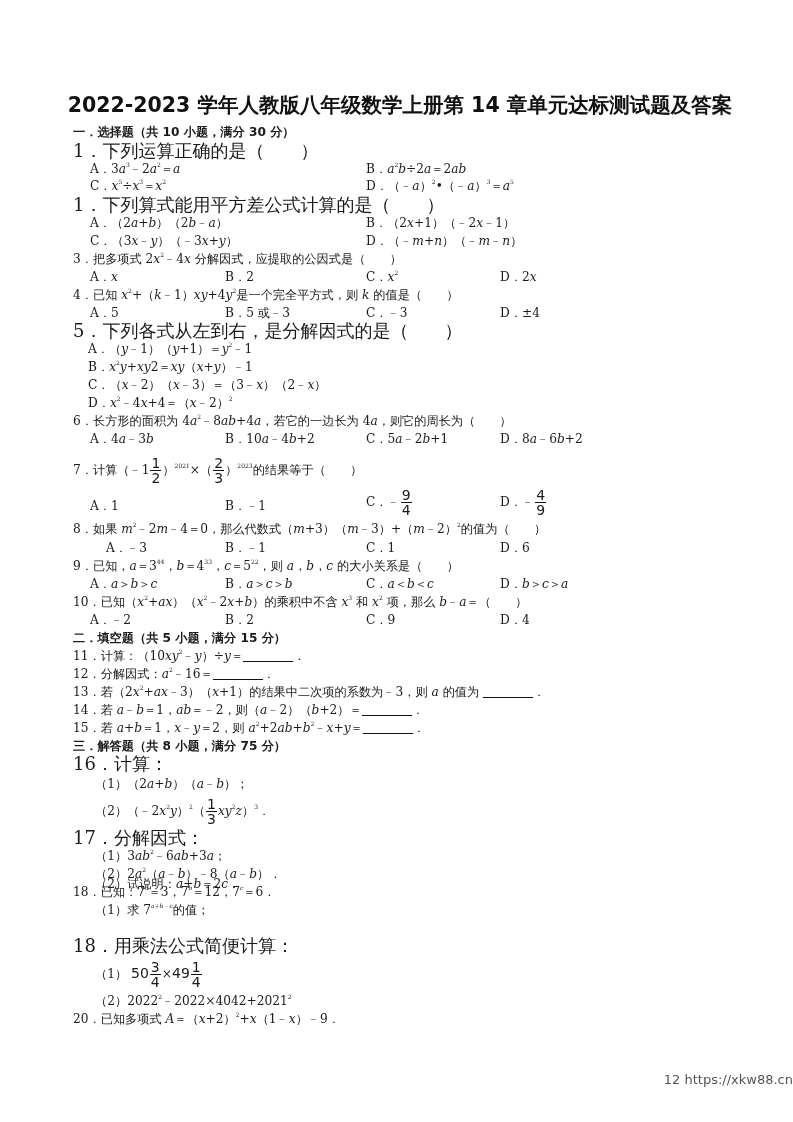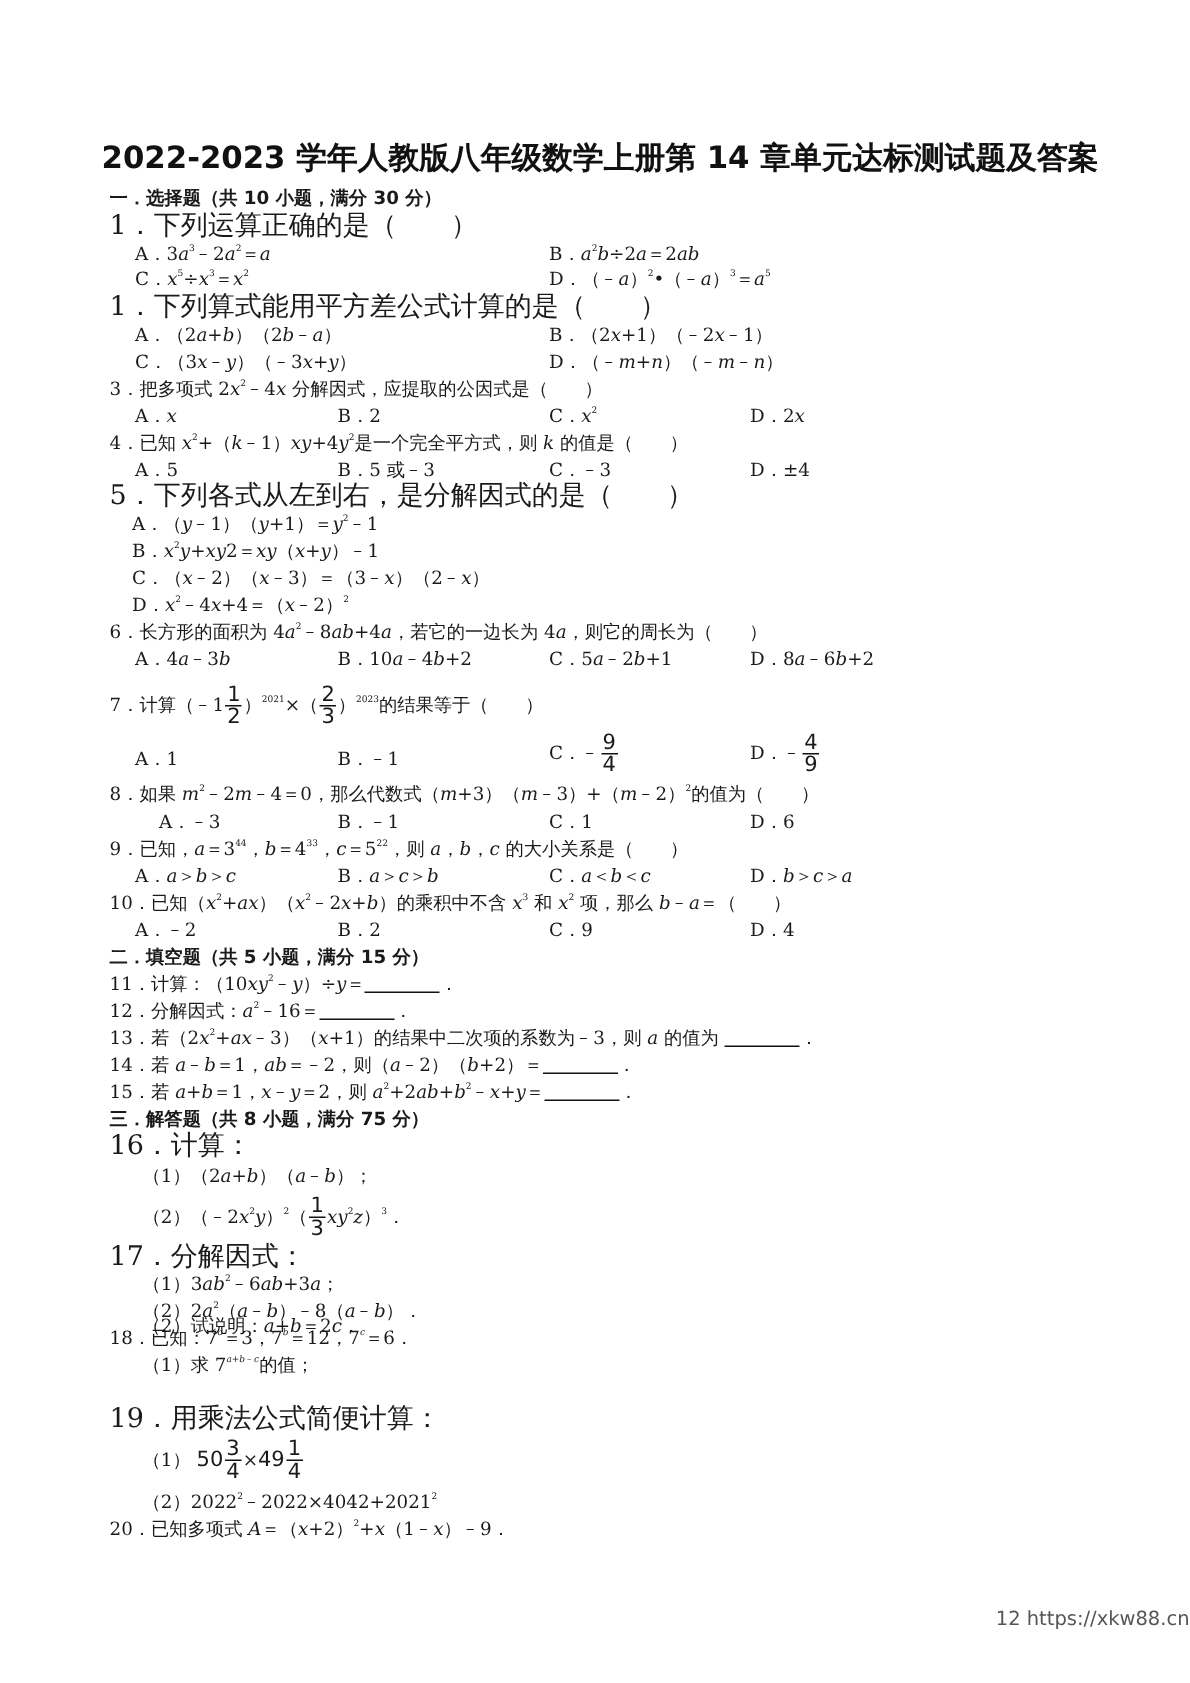--- a/index.html
+++ b/index.html
@@ -105,20 +105,20 @@
   <div class="col" style="left:95px;top:796px;line-height:30px;">（2）（﹣2<i>x</i><sup>2</sup><i>y</i>）<sup>2</sup>（<span class="frac"><span class="n">1</span><span class="d">3</span></span><i>xy</i><sup>2</sup><i>z</i>）<sup>3</sup>．</div>
 
   <div class="line q" style="top:830px;">17．分解因式：</div>
   <div class="col" style="left:95px;top:848px;">（1）3<i>ab</i><sup>2</sup>﹣6<i>ab</i>+3<i>a</i>；</div>
   <div class="col" style="left:95px;top:866px;">（2）2<i>a</i><sup>2</sup>（<i>a</i>﹣<i>b</i>）﹣8（<i>a</i>﹣<i>b</i>）．</div>
 
   <div class="col" style="left:73px;top:884px;">18．已知：7<sup><i>a</i></sup>＝3，7<sup><i>b</i></sup>＝12，7<sup><i>c</i></sup>＝6．</div>
   <div class="col" style="left:95px;top:902px;">（1）求 7<sup><i>a</i>+<i>b</i>﹣<i>c</i></sup>的值；</div>
   <div class="col" style="left:95px;top:876px;">（2）试说明：<i>a</i>+<i>b</i>＝2<i>c</i>．</div>
 
-  <div class="line q" style="top:938px;">19．用乘法公式简便计算：</div>
+  <div class="line q" style="top:938px;">18．用乘法公式简便计算：</div>
   <div class="col" style="left:95px;top:958px;line-height:30px;">（1） <span style="font-family:'DejaVu Sans','Liberation Sans',sans-serif;font-size:14px;">50</span><span class="frac"><span class="n">3</span><span class="d">4</span></span>×<span style="font-family:'DejaVu Sans','Liberation Sans',sans-serif;font-size:14px;">49</span><span class="frac"><span class="n">1</span><span class="d">4</span></span></div>
   <div class="col" style="left:95px;top:993px;">（2）2022<sup>2</sup>﹣2022×4042+2021<sup>2</sup></div>
 
   <div class="col" style="left:73px;top:1011px;">20．已知多项式 <i>A</i>＝（<i>x</i>+2）<sup>2</sup>+<i>x</i>（1﹣<i>x</i>）﹣9．</div>
 
   <div class="footer">12 https://xkw88.cn</div>
 </div>
 
 </body></html>

